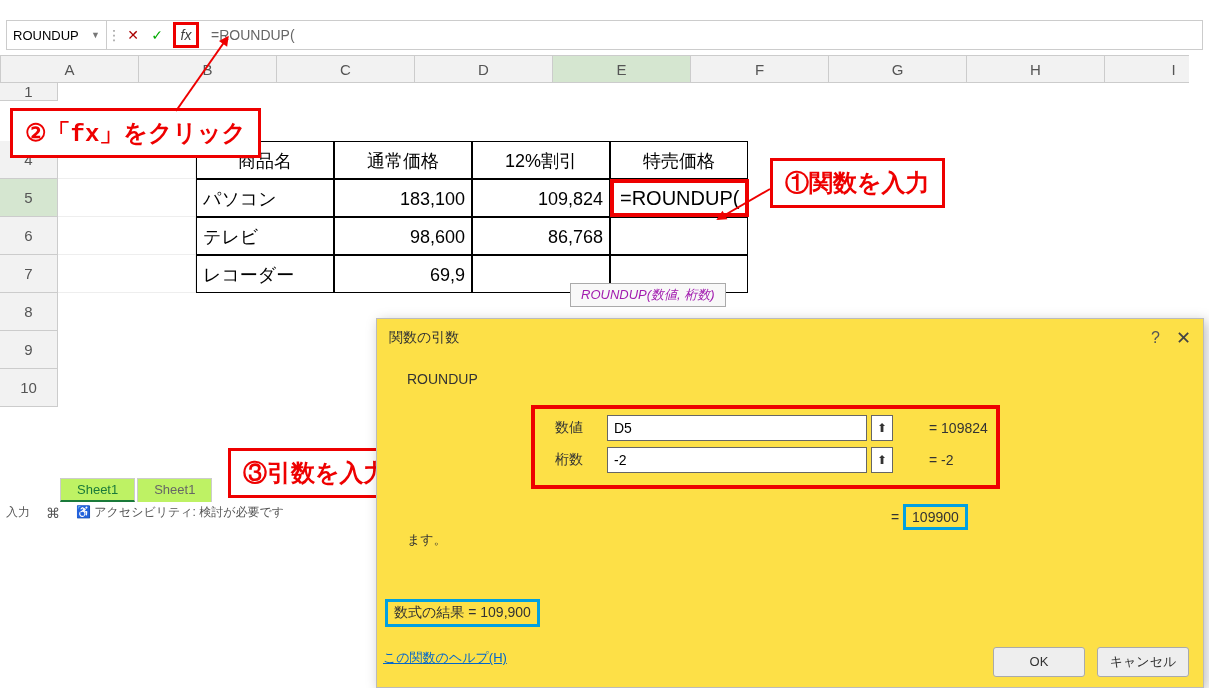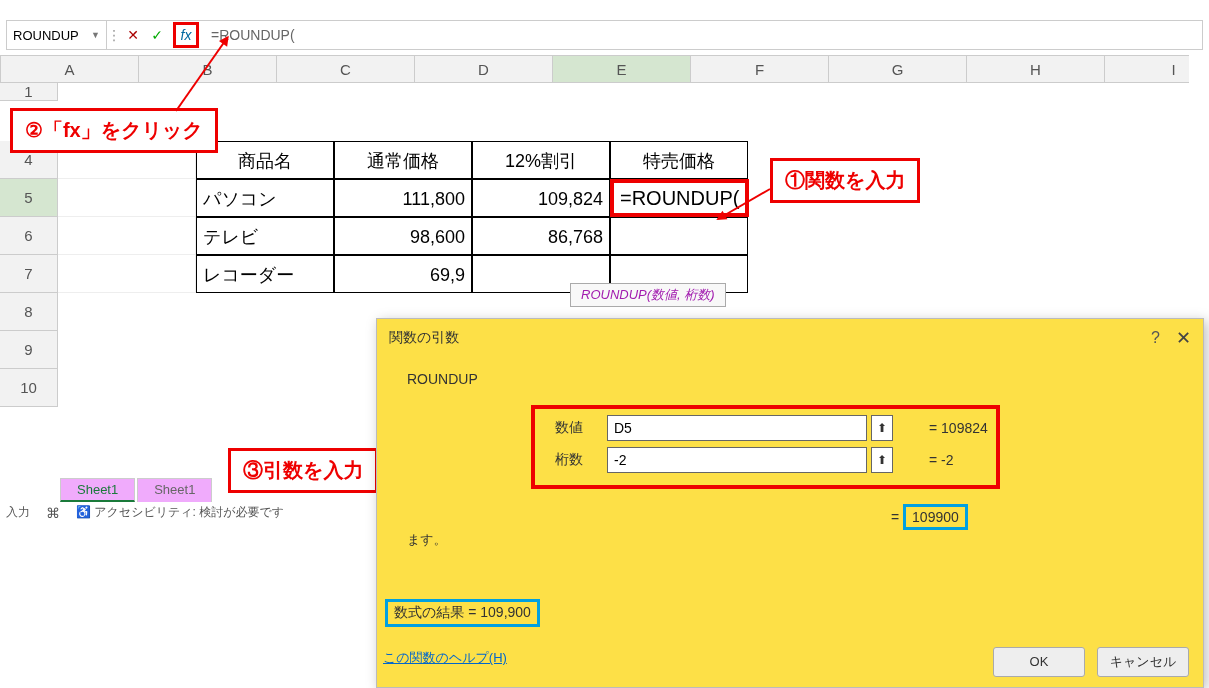--- a/index.html
+++ b/index.html
@@ -7,21 +7,21 @@
 
   
   .formula-bar { position: absolute; top: 20px; left: 6px; right: 6px; height: 30px; display: flex; align-items: center; border: 1px solid #ccc; background: #fff; }
   .name-box { width: 100px; height: 28px; border-right: 1px solid #ccc; display: flex; align-items: center; padding: 0 6px; font-size: 13px; }
   .name-box-dd { font-size: 9px; color: #777; margin-left: auto; }
   .fb-sep { width: 14px; text-align: center; color: #999; }
   .fb-btn { width: 24px; height: 24px; display: flex; align-items: center; justify-content: center; color: #555; }
   .fb-btn.cancel { color: #a00; }
   .fb-btn.accept { color: #0a0; }
   .fx-box { width: 26px; height: 26px; border: 3px solid #e00; display: flex; align-items: center; justify-content: center; margin: 0 4px; }
-  .fx-label { font-style: italic; font-size: 14px; color: #0369a1; }
+  .fx-label { font-style: italic; font-size: 14px; color: #404040; }
   .formula-input { flex: 1; padding: 0 8px; color: #666; font-size: 14px; }
 
   
   .col-headers { position: absolute; top: 55px; left: 0; right: 20px; height: 28px; display: flex; background: #f2f2f2; border-top: 1px solid #ccc; border-bottom: 1px solid #ccc; }
   .corner-cell { width: 58px; border-right: 1px solid #ccc; background: #e8e8e8; }
   .col-h { flex: 0 0 138px; text-align: center; line-height: 28px; border-right: 1px solid #ccc; font-size: 15px; color: #555; }
   .col-h.active { background: #d5e6d0; }
 
   
   .grid { position: absolute; top: 83px; left: 0; right: 20px; }
@@ -33,21 +33,21 @@
   .cell.th { background: #fff; border: 1px solid #000; text-align: center; font-size: 18px; }
   .cell.td { border: 1px solid #000; }
 
   
   .active-cell { border: 4px solid #e00 !important; line-height: 30px; font-size: 20px; background: #fff; }
 
   
   .func-tip { position: absolute; left: 570px; top: 283px; border: 1px solid #aaa; background: #f8f8f8; padding: 2px 10px; font-size: 13px; color: #a21caf; font-style: italic; }
 
   
-  .callout { position: absolute; border: 3px solid #e00; background: #fff; padding: 6px 12px; font-size: 20px; font-weight: bold; color: #e00; }
+  .callout { position: absolute; border: 3px solid #e00; background: #fff; padding: 6px 12px; font-size: 24px; font-weight: bold; color: #e00; font-family: Liberation Mono, monospace; }
   .callout.blue { border-color: #00a0e0; color: #00a0e0; }
   .arrow-line { position: absolute; border-top: 2.5px solid #e00; transform-origin: left center; }
   .arrow-line.blue { border-top-color: #00a0e0; }
   .arrow-line::after { content: ''; position: absolute; right: -2px; top: -6px; border-left: 10px solid #e00; border-top: 5px solid transparent; border-bottom: 5px solid transparent; }
   .arrow-line.blue::after { border-left-color: #00a0e0; }
 
   
   .dialog { position: absolute; left: 376px; top: 318px; width: 828px; height: 370px; background: #fde047; border: 1px solid #bbb; box-shadow: 3px 3px 12px rgba(0,0,0,0.25); }
   .dlg-title { display: flex; align-items: center; padding: 8px 12px; font-size: 14px; color: #333; }
   .dlg-title .help { margin-left: auto; margin-right: 16px; font-size: 16px; color: #555; }
@@ -64,21 +64,21 @@
   .result-eq .val { border: 3px solid #00a0e0; padding: 2px 6px; }
   .desc { font-size: 13px; color: #333; margin: 20px 0 4px 234px; line-height: 1.6; }
   .form-result { position: absolute; left: 0px; bottom: 56px; padding: 4px 8px; font-size: 14px; }
   .form-result-box { border: 3px solid #00a0e0; display: inline-block; padding: 2px 6px; }
   .help-link { position: absolute; left: 6px; bottom: 20px; color: #0066cc; text-decoration: underline; font-size: 13px; }
   .dlg-buttons { position: absolute; right: 14px; bottom: 10px; display: flex; gap: 12px; }
   .dlg-btn { width: 92px; height: 30px; border: 1px solid #aaa; background: #eee; font-size: 13px; text-align: center; line-height: 28px; border-radius: 3px; }
 
   
   .sheet-tabs { position: absolute; left: 60px; top: 478px; display: flex; gap: 2px; font-size: 13px; }
-  .sheet-tab { padding: 3px 16px; border: 1px solid #ccc; border-bottom: none; background: #f0abfc; color: #666; }
+  .sheet-tab { padding: 3px 16px; border: 1px solid #ccc; border-bottom: none; background: #bef264; color: #666; }
   .sheet-tab.active { color: #1a7a3a; border-bottom: 2px solid #1a7a3a; }
 
   
   .status-bar { position: absolute; left: 6px; top: 504px; font-size: 12px; color: #555; display: flex; align-items: center; gap: 16px; }
   .status-bar .icon { font-size: 14px; }
 </style>
 </head>
 <body>
 
 <div class="formula-bar">
@@ -121,21 +121,21 @@
     <div class="cell th">商品名</div>
     <div class="cell th">通常価格</div>
     <div class="cell th">12%割引</div>
     <div class="cell th">特売価格</div>
   </div>
 
   <div class="row">
     <div class="row-h active">5</div>
     <div class="cell"></div>
     <div class="cell td">パソコン</div>
-    <div class="cell td right">111,800</div>
+    <div class="cell td right">183,100</div>
     <div class="cell td right">109,824</div>
     <div class="cell td active-cell">=ROUNDUP(</div>
   </div>
 
   <div class="row">
     <div class="row-h">6</div>
     <div class="cell"></div>
     <div class="cell td">テレビ</div>
     <div class="cell td right">98,600</div>
     <div class="cell td right">86,768</div>

